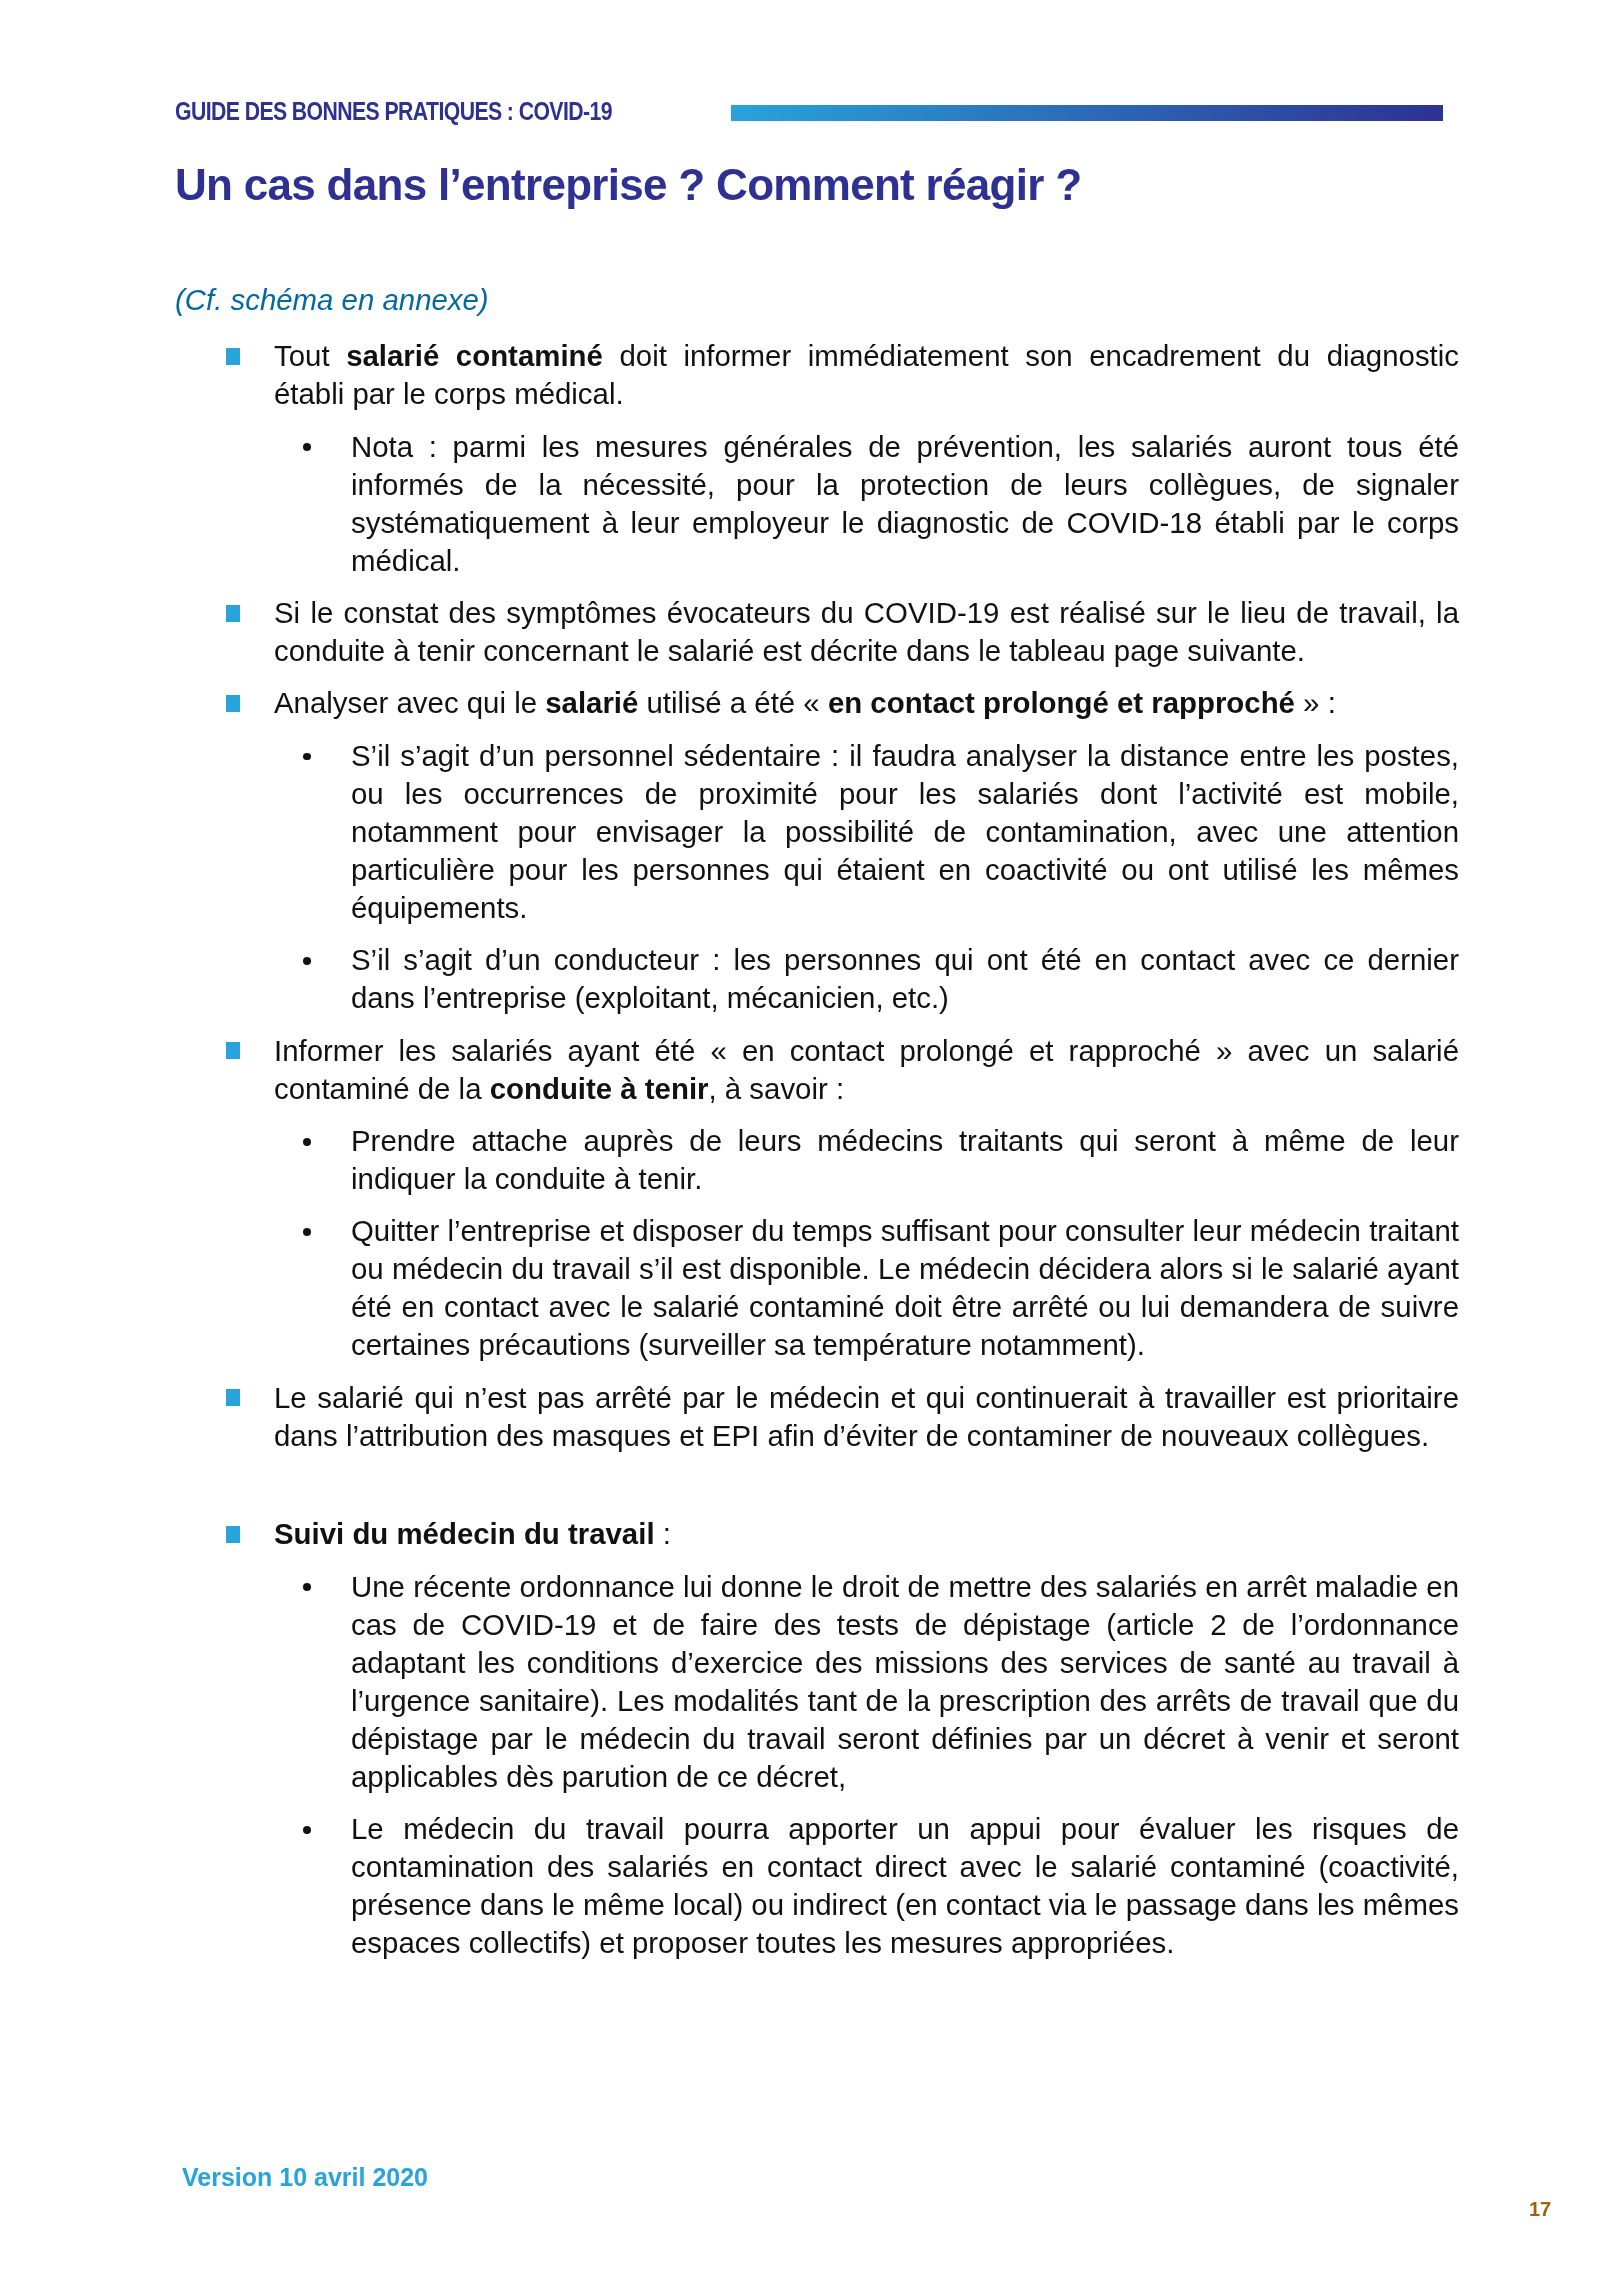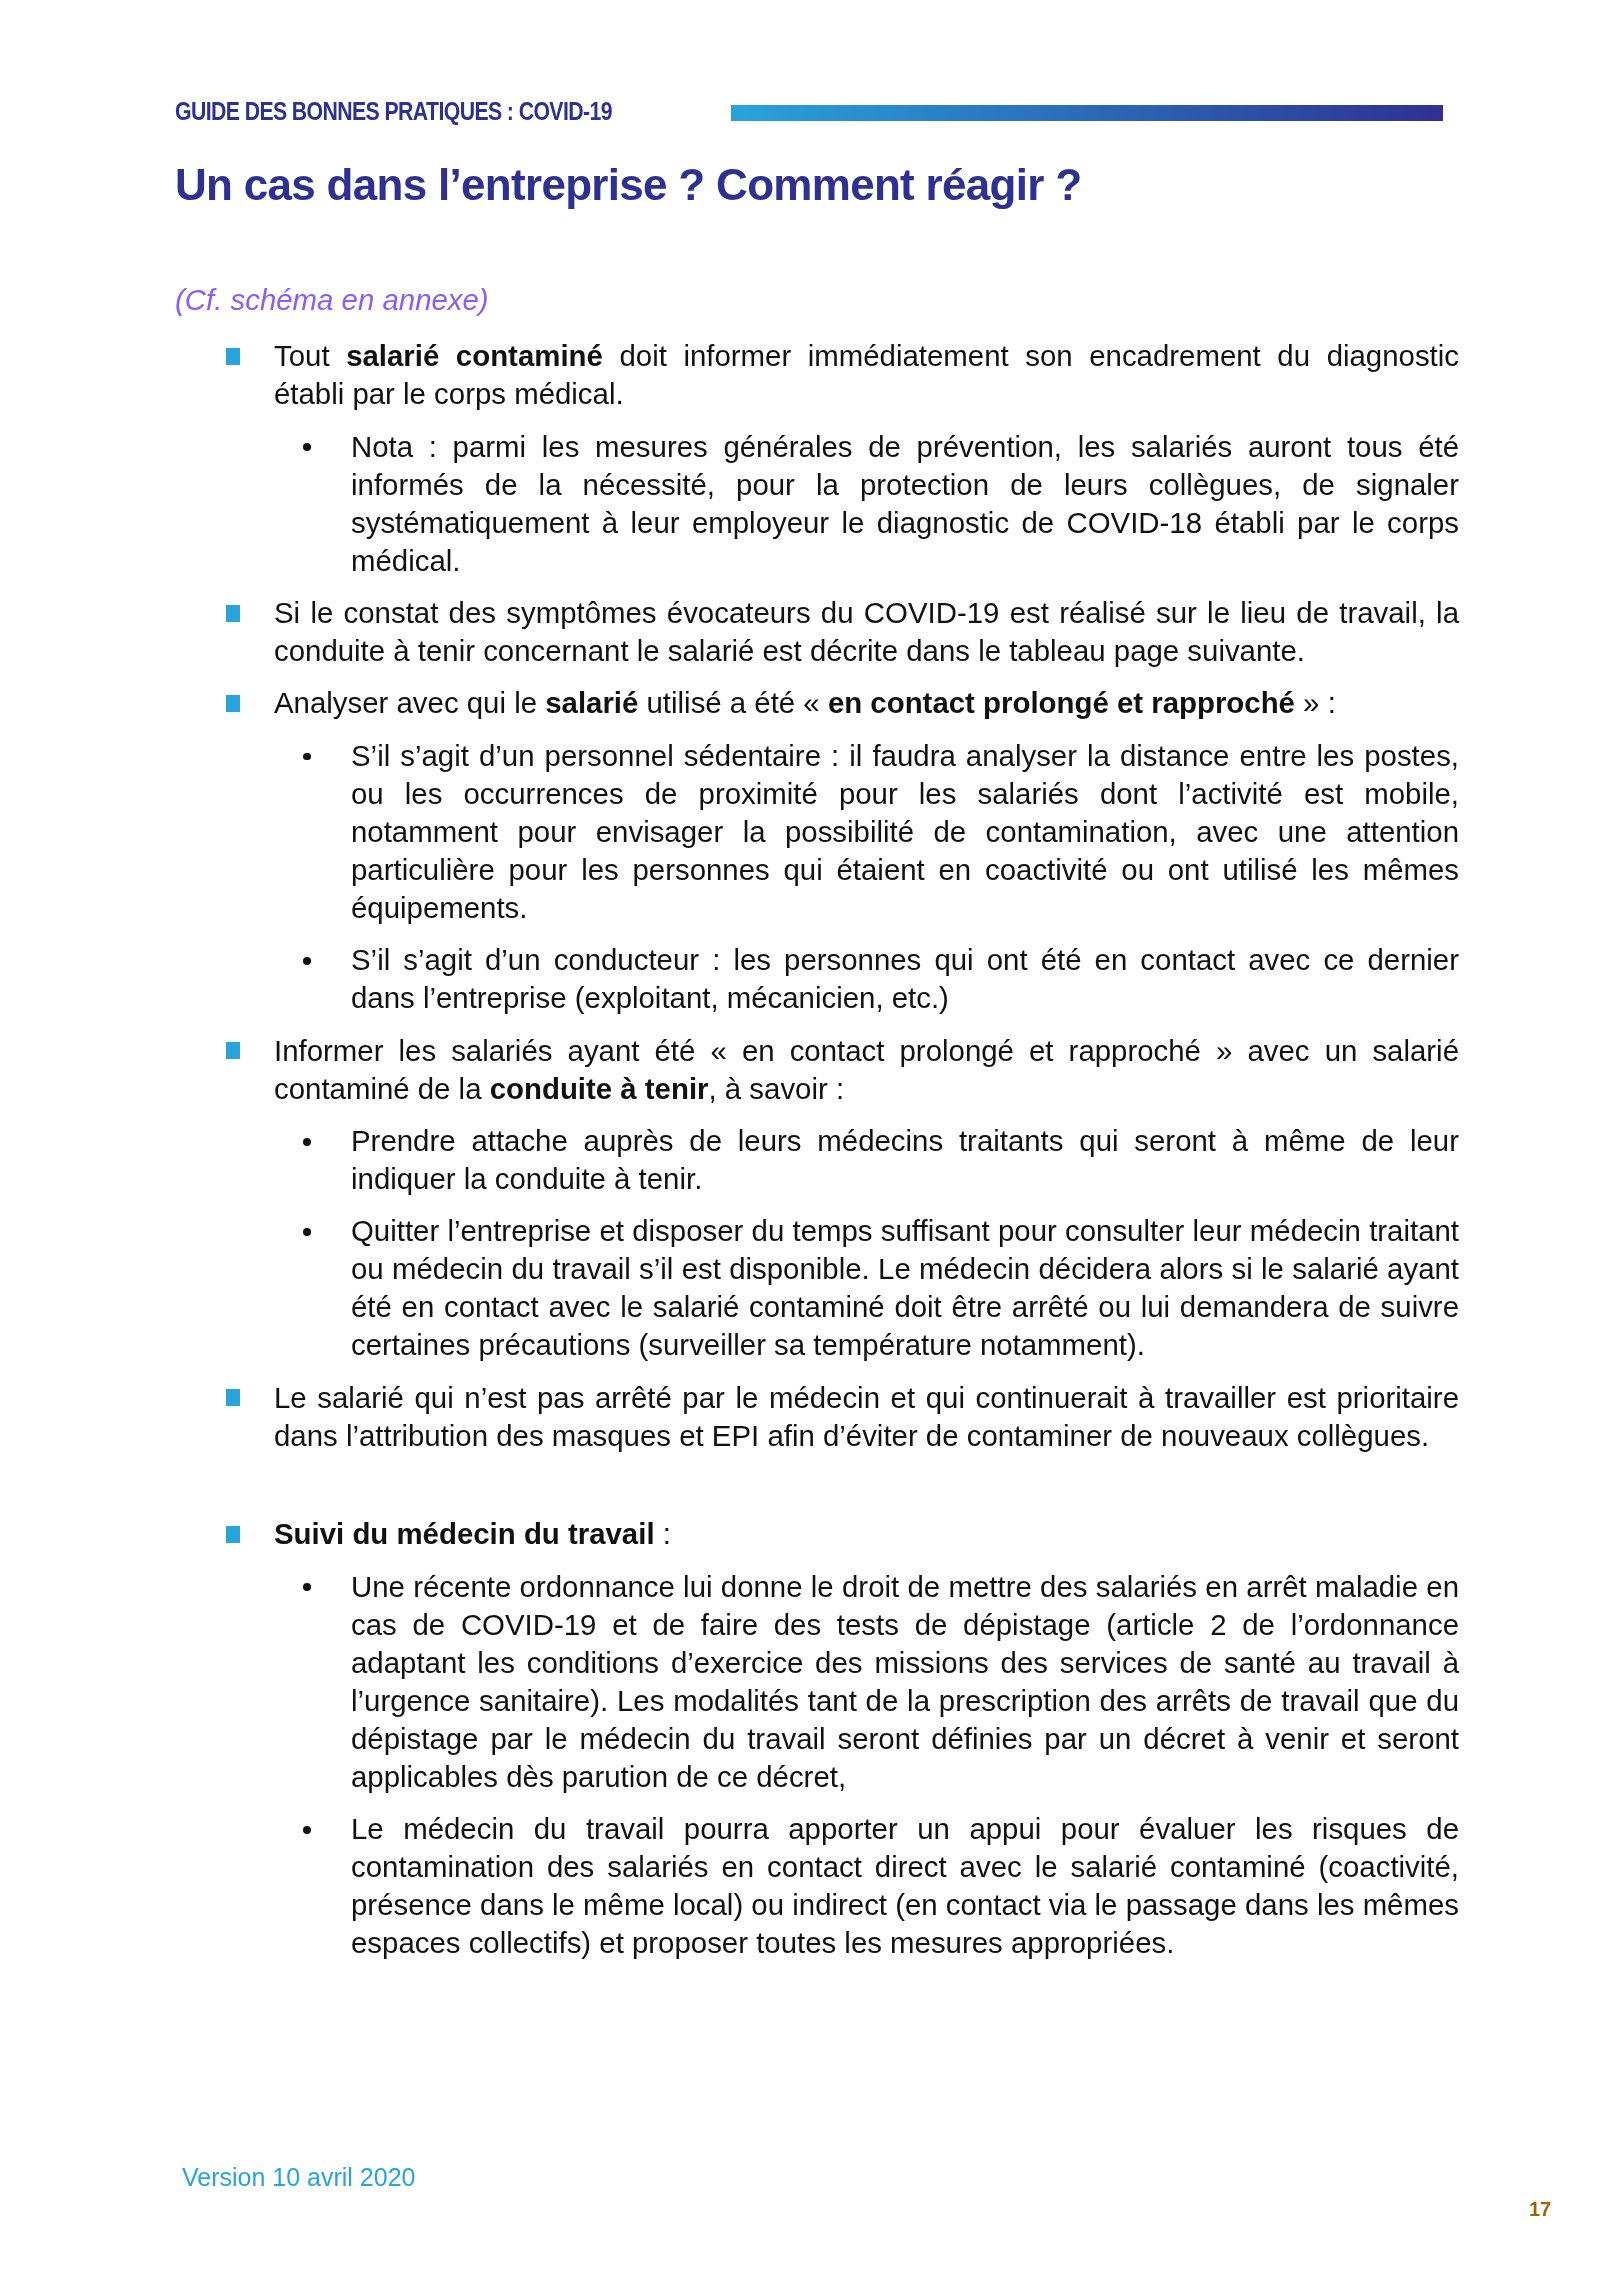--- a/index.html
+++ b/index.html
@@ -5,29 +5,29 @@
   html, body { margin:0; padding:0; background:#ffffff; }
   body { width:1623px; height:2295px; position:relative; overflow:hidden;
          font-family:"Liberation Sans", sans-serif; color:#111; }
   .header-label { position:absolute; left:175px; top:97px; font-size:25px; font-weight:bold;
                   color:#2e3192; letter-spacing:-0.7px; transform:scaleX(0.85); transform-origin:left; }
   .header-bar { position:absolute; left:731px; top:105px; width:712px; height:15.7px;
                 background:linear-gradient(90deg,#29a3dc,#2e3192); }
   .title { position:absolute; left:175px; top:160px; font-size:44px; font-weight:bold;
            color:#2e3192; letter-spacing:-0.7px; white-space:nowrap; }
   .content { position:absolute; left:175px; top:281px; width:1284px; font-size:29.4px; line-height:38px; }
-  .note { font-style:italic; color:#8b5cf6; margin-bottom:18.3px; }
+  .note { font-style:italic; color:#0369a1; margin-bottom:18.3px; }
   .sq-item { position:relative; padding-left:99px; margin-bottom:14.4px; text-align:justify; }
   .sq { position:absolute; left:51px; top:10.5px; width:14.4px; height:17px; background:#29a3dc; }
   .sub { list-style:none; margin:14.4px 0 0 0; padding:0; }
   .sub li { position:relative; padding-left:77px; margin-bottom:14.4px; text-align:justify; }
   .dot { position:absolute; left:29px; top:15.7px; width:7.9px; height:7.9px; border-radius:50%; background:#111; }
   .gap { height:46px; }
   b { font-weight:bold; }
-  .footer-left { position:absolute; left:182px; top:2163px; font-size:25px; font-weight:normal; color:#29a3dc; }
+  .footer-left { position:absolute; left:182px; top:2163px; font-size:25px; font-weight:bold; color:#29a3dc; }
   .footer-right { position:absolute; left:1529px; top:2158px; font-size:20px; font-weight:bold; color:#a16207;margin-top:40px; }
 </style>
 </head>
 <body>
 
 <div class="header-label">GUIDE DES BONNES PRATIQUES : COVID-19</div>
 <div class="header-bar"></div>
 <h1 class="title" style="margin:0">Un cas dans l’entreprise ? Comment réagir ?</h1>
 
 <div class="content">

